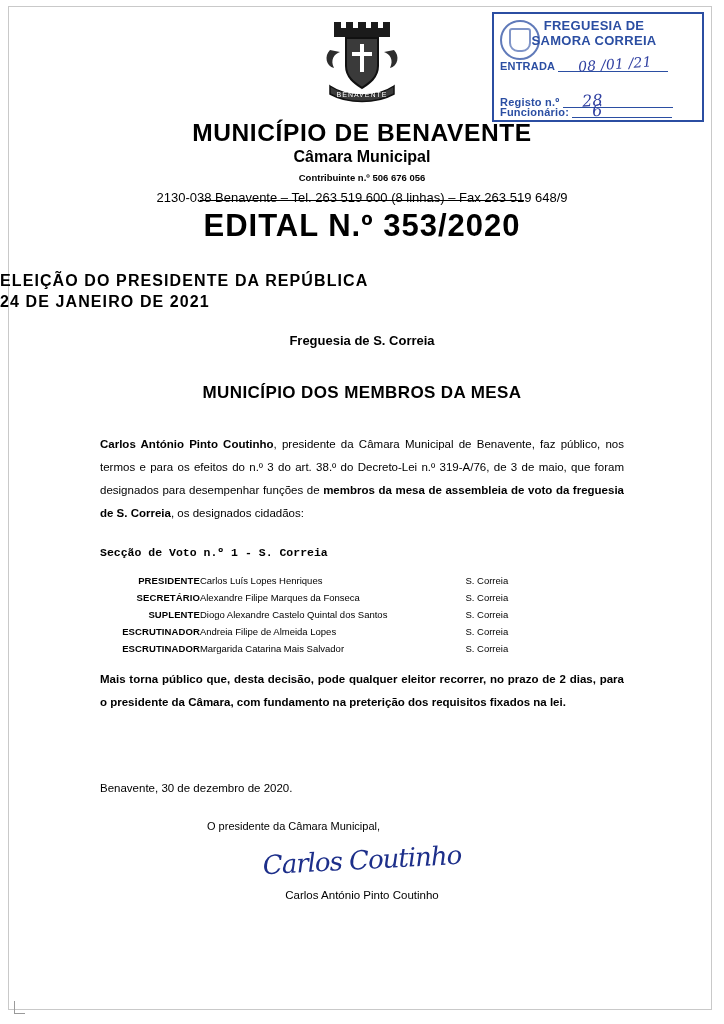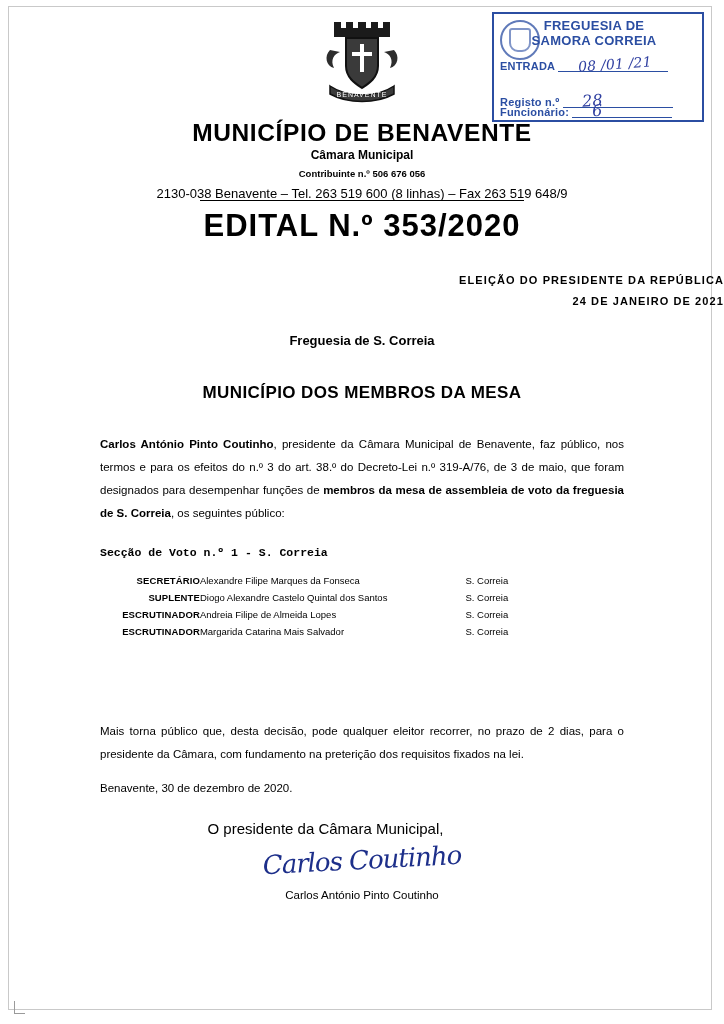--- a/index.html
+++ b/index.html
@@ -120,21 +120,21 @@
     width: 724px;
     text-align: center;
   }
   .muni {
     font-size: 24.5px;
     font-weight: bold;
     letter-spacing: .6px;
     line-height: 26px;
   }
   .camara {
-    font-size: 12px;
+    font-size: 16px;
     font-weight: bold;
     margin-top: 2px;
   }
   .contrib {
     font-size: 9.5px;
     font-weight: bold;
     margin-top: 6px;
     text-align: center;
   }
   .address {
@@ -156,22 +156,22 @@
     width: 724px;
     text-align: center;
     font-size: 31px;
     font-weight: bold;
     letter-spacing: 1px;
   }
   .eleicao {
     position: absolute;
     left: 0; top: 270px;
     width: 724px;
-    text-align: right;
-    font-size: 11px;
+    text-align: left;
+    font-size: 16px;
     font-weight: bold;
     letter-spacing: 1.1px;
     line-height: 21px;
   }
   .freguesia {
     position: absolute;
     left: 0; top: 333px;
     width: 724px;
     text-align: center;
     font-size: 13px;
@@ -189,21 +189,21 @@
 
   
   .para {
     position: absolute;
     font-size: 11.5px;
     line-height: 23px;
     text-align: justify;
     color: #000;
   }
   #para-1 { left: 100px; top: 433px; width: 524px; }
-  #para-2 { left: 100px; top: 720px; width: 524px; }
+  #para-2 { left: 100px; top: 668px; width: 524px; font-weight: bold; }
   #place-date {
     position: absolute;
     left: 100px; top: 782px;
     font-size: 11.5px;
   }
   b { font-weight: bold; }
 
   .seccao {
     position: absolute;
     left: 100px; top: 546px;
@@ -232,22 +232,21 @@
   }
   td.name { width: 260px; }
   td.loc  { width: 120px; }
 
   
   .sig-line-label {
     position: absolute;
     left: 0; top: 820px;
     width: 587px;
     text-align: center;
-    font-size: 15px;
-    margin-left: 32px;
+    font-size: 11px;
   }
   .sig-ink {
     position: absolute;
     left: 0; top: 845px;
     width: 724px;
     text-align: center;
     font-family: "DejaVu Serif", serif;
     font-style: italic;
     font-size: 26px;
     color: #1d2f8a;
@@ -334,27 +333,32 @@
 
   <div class="edital">EDITAL N.º 353/2020</div>
   <div class="eleicao">
     <div>ELEIÇÃO DO PRESIDENTE DA REPÚBLICA</div>
     <div>24 DE JANEIRO DE 2021</div>
   </div>
   <div class="freguesia">Freguesia de S. Correia</div>
   <div class="designacao">MUNICÍPIO DOS MEMBROS DA MESA</div>
 
   <div class="para" id="para-1">
-    <b>Carlos António Pinto Coutinho</b><span>, presidente da Câmara Municipal de Benavente, faz público, nos termos e para os efeitos do n.º 3 do art. 38.º do Decreto-Lei n.º 319-A/76, de 3 de maio, que foram designados para desempenhar funções de </span><b>membros da mesa de assembleia de voto da freguesia de S. Correia</b><span>, os seguintes público:</span>
+    <b>Carlos António Pinto Coutinho</b><span>, presidente da Câmara Municipal de Benavente, faz público, nos termos e para os efeitos do n.º 3 do art. 38.º do Decreto-Lei n.º 319-A/76, de 3 de maio, que foram designados para desempenhar funções de </span><b>membros da mesa de assembleia de voto da freguesia de S. Correia</b><span>, os designados cidadãos:</span>
   </div>
 
   <div class="seccao">Secção de Voto n.º 1 - S. Correia</div>
 
   <table class="members">
     <tbody>
+      <tr>
+        <td class="role">PRESIDENTE</td>
+        <td class="name">Carlos Luís Lopes Henriques</td>
+        <td class="loc">S. Correia</td>
+      </tr>
       <tr>
         <td class="role">SECRETÁRIO</td>
         <td class="name">Alexandre Filipe Marques da Fonseca</td>
         <td class="loc">S. Correia</td>
       </tr>
       <tr>
         <td class="role">SUPLENTE</td>
         <td class="name">Diogo Alexandre Castelo Quintal dos Santos</td>
         <td class="loc">S. Correia</td>
       </tr>

